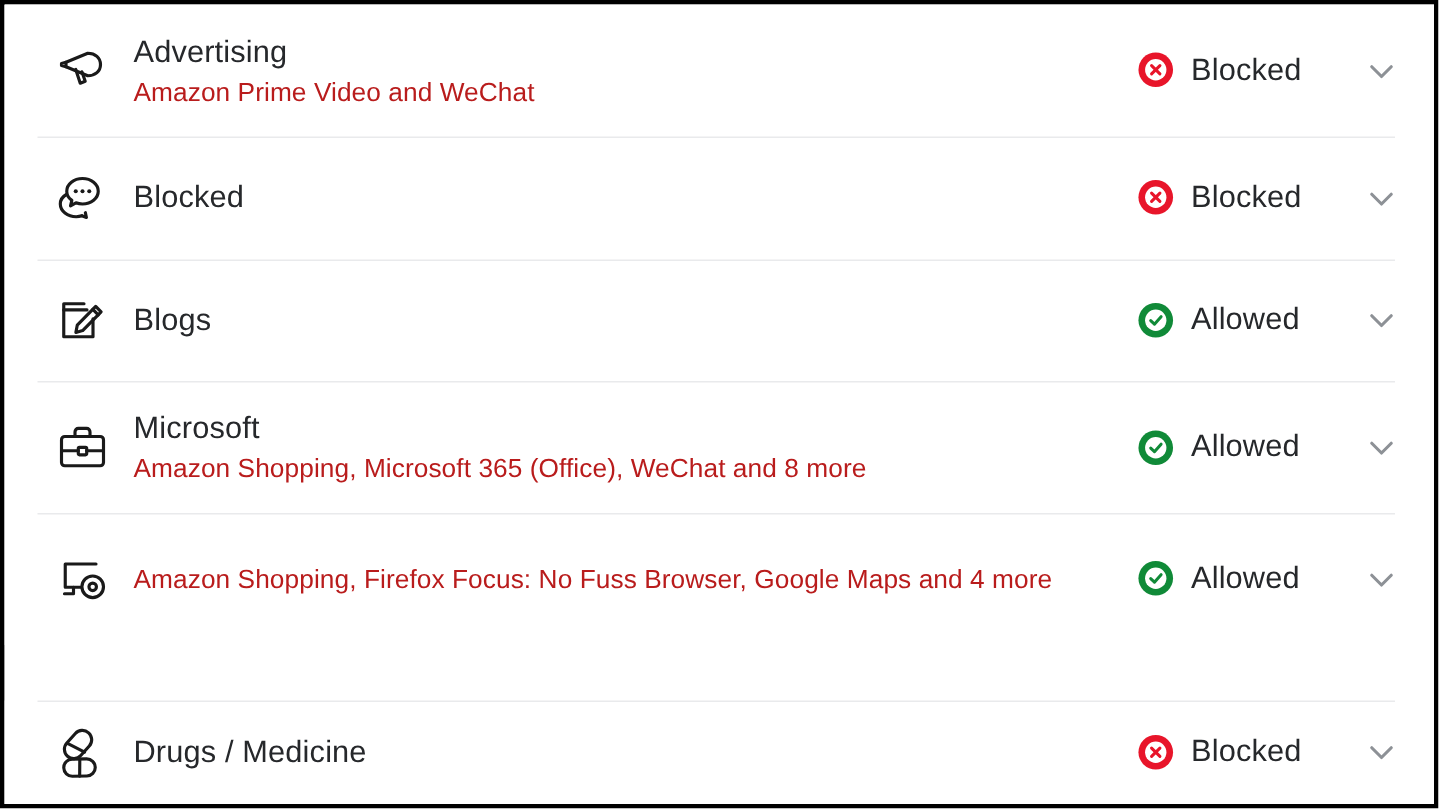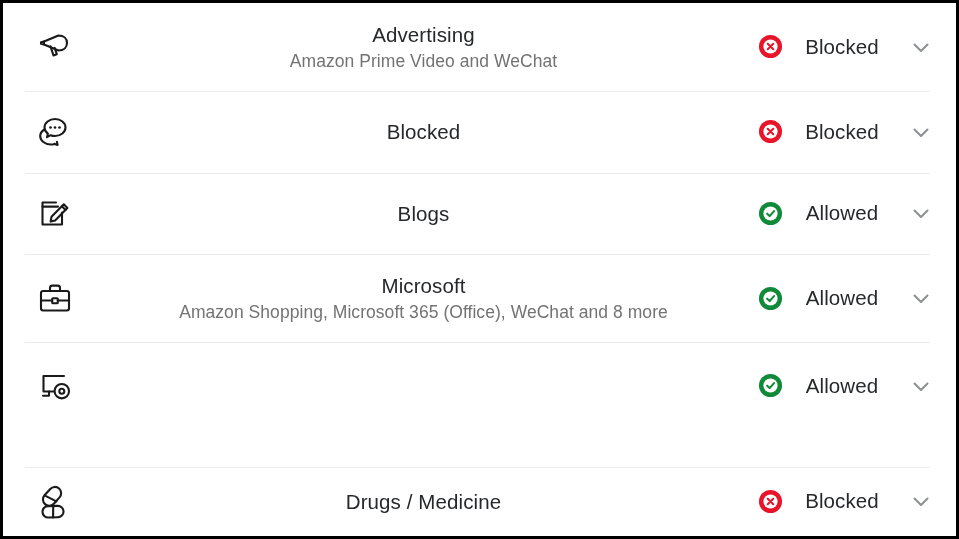--- a/index.html
+++ b/index.html
@@ -30,21 +30,20 @@
     flex-direction: column;
     background: #ffffff;
   }
   .row {
     position: relative;
     display: flex;
     align-items: center;
     padding: 0 18px 0 19px;
     box-sizing: border-box;
     background: #ffffff;
-    text-align: center;
   }
   .row.h-two { height: 91px; }
   .row.h-one { height: 85px; }
   .row.h-last { height: 72px; margin-top: 37px; }
 
   .row + .row::before {
     content: "";
     position: absolute;
     top: 0;
     left: 22px;
@@ -75,21 +74,21 @@
   .cat-title {
     font-size: 20.5px;
     line-height: 25px;
     color: #26282b;
     letter-spacing: 0.1px;
     white-space: nowrap;
   }
   .cat-apps {
     font-size: 17.5px;
     line-height: 22px;
-    color: #737373;
+    color: #b91c1c;
     letter-spacing: 0.05px;
     white-space: nowrap;
   }
 
   .status-cell {
     flex: 0 0 auto;
     display: flex;
     align-items: center;
     gap: 12px;
     padding-right: 4px;
@@ -246,20 +245,21 @@
       <div class="row h-two">
         <div class="icon-cell">
           <svg width="42" height="42" viewBox="0 0 42 42">
             <path d="M30 11 L9.5 11 L9.5 26.5 L20 26.5" stroke="currentColor" fill="none" stroke-width="2.1" stroke-linecap="round" stroke-linejoin="round"></path>
             <path d="M15 26.5 L15 30.8 L9 30.8" stroke="currentColor" fill="none" stroke-width="2.1" stroke-linecap="round" stroke-linejoin="round"></path>
             <circle cx="27.8" cy="26.2" r="7.2" stroke="currentColor" fill="none" stroke-width="2.1" stroke-linecap="round" stroke-linejoin="round"></circle>
             <circle cx="27.8" cy="26.2" r="2.5" stroke="currentColor" fill="none" stroke-width="2.1" stroke-linecap="round" stroke-linejoin="round"></circle>
           </svg>
         </div>
         <div class="text-cell">
+          <div class="cat-apps">Amazon Shopping, Firefox Focus: No Fuss Browser, Google Maps and 4 more</div>
         </div>
         <div class="status-cell">
           <div class="status-badge">
             <span class="status-dot"><svg viewBox="0 0 26 26" width="25" height="25">
                 <circle cx="13" cy="13" r="12" fill="#108a38"></circle>
                 <circle cx="13" cy="13" r="7.4" fill="#ffffff"></circle>
                 <path d="M9.5 13.2 L12.1 15.7 L16.7 10.5" stroke="#108a38" stroke-width="2.1" fill="none" stroke-linecap="round" stroke-linejoin="round"></path>
               </svg></span>
             <span class="status-label">Allowed</span>
           </div>

